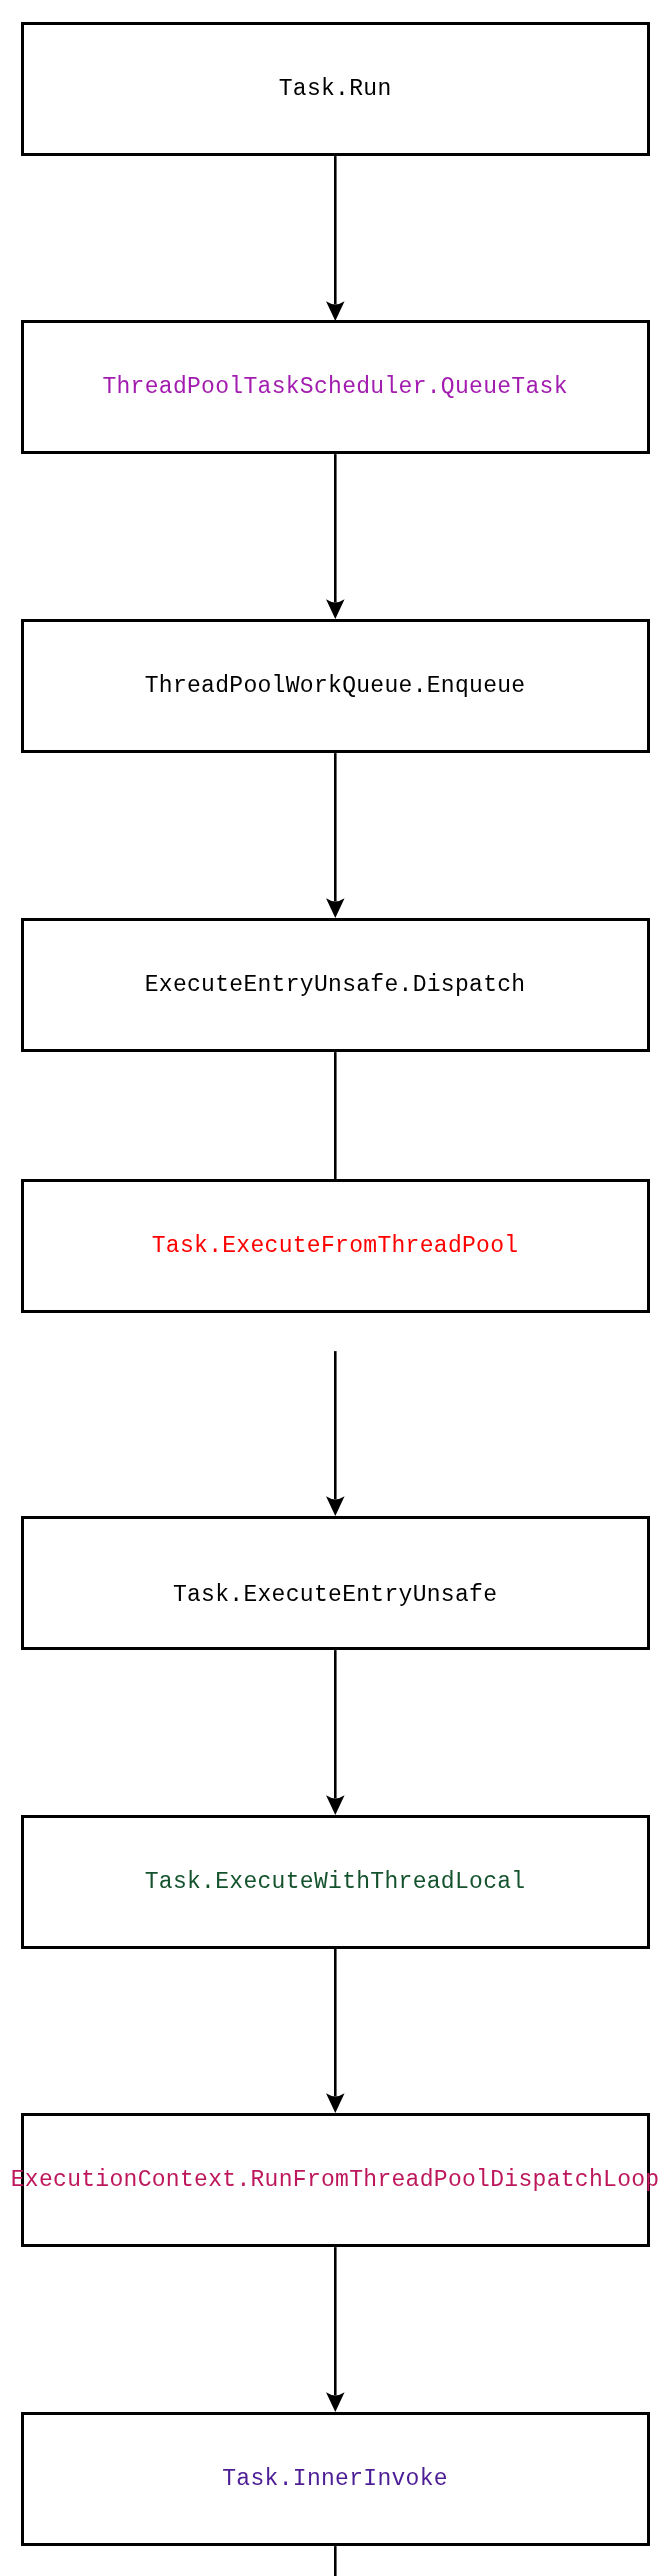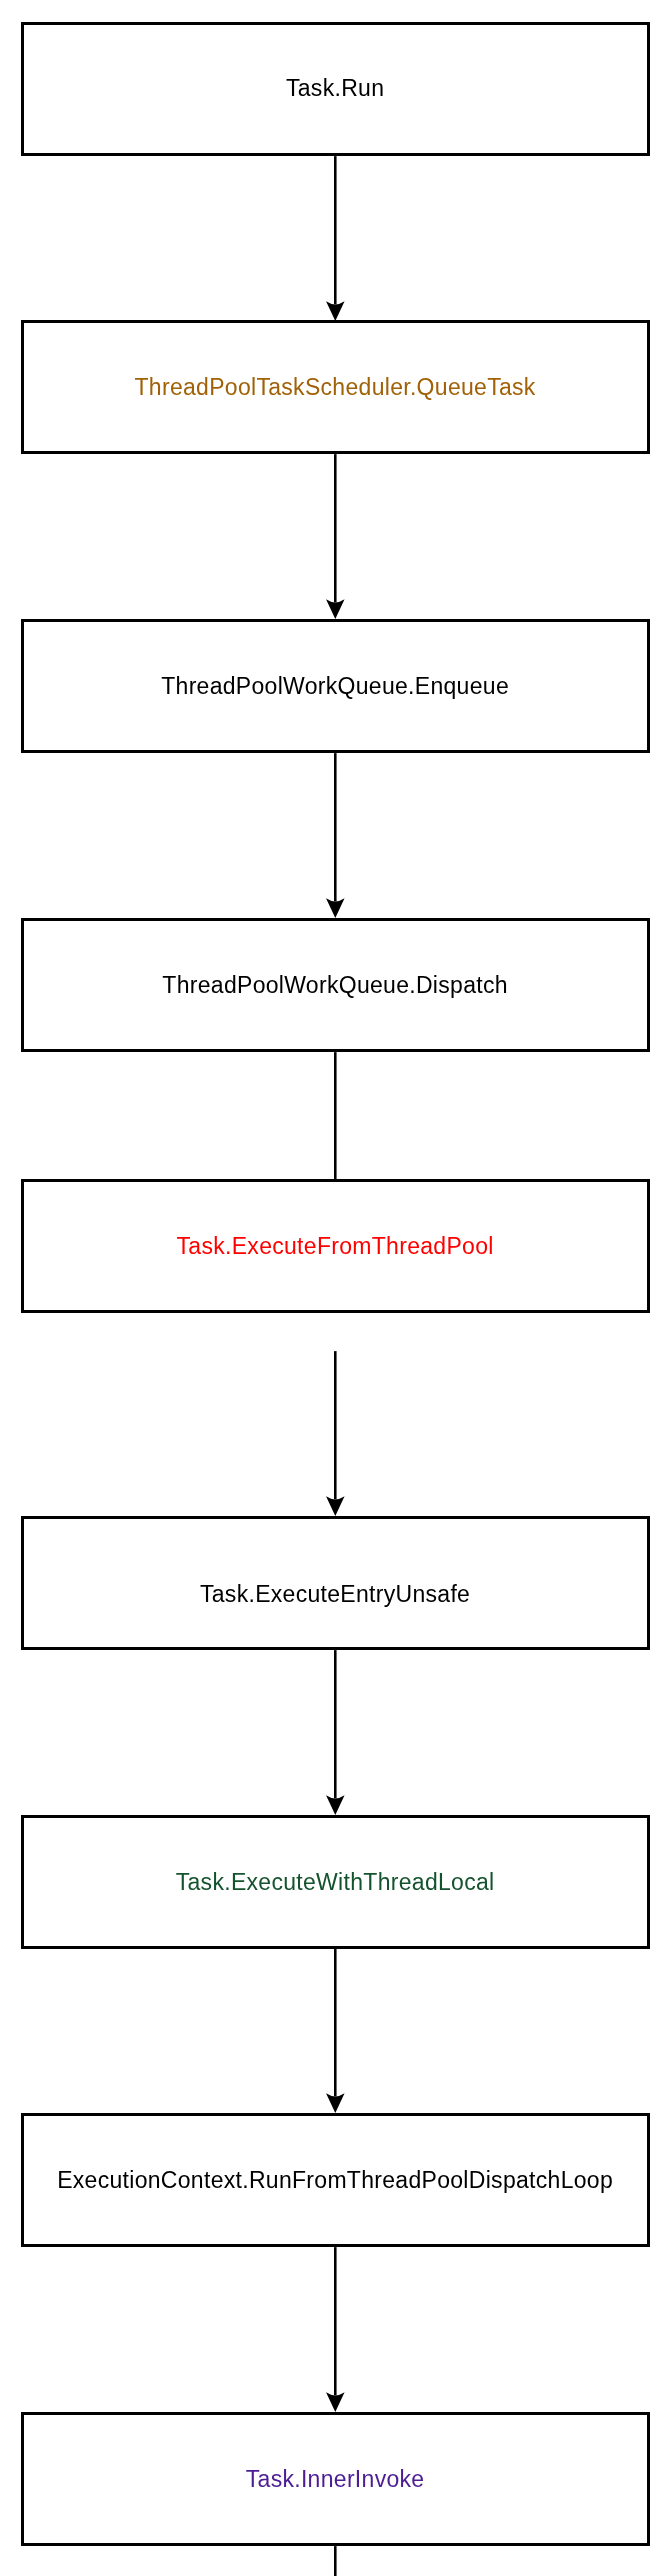--- a/index.html
+++ b/index.html
@@ -20,20 +20,21 @@
     display: flex;
     align-items: center;
     justify-content: center;
   }
   .node .label {
     font-size: 23px;
     color: #000000;
     text-align: center;
     white-space: nowrap;
     letter-spacing: 0.3px;
+    font-family: Liberation Mono, monospace;
   }
   .arrow {
     position: absolute;
     left: 325px;
     width: 20.6px;
     height: 165px;
     display: block;
   }
 </style>
 </head>
@@ -41,37 +42,37 @@
 
 <div class="node" style="top:21.6px">
   <span class="label" style="color: rgb(0, 0, 0);">Task.Run</span>
 </div>
 <svg class="arrow" style="top:156px" viewBox="0 0 40 320">
   <line x1="20" y1="0" x2="20" y2="288" stroke="#000000" stroke-width="5"></line>
   <path d="M 2 282 Q 20 294 38 282 L 20 320 Z" fill="#000000"></path>
 </svg>
 
 <div class="node" style="top:320px">
-  <span class="label" style="color: #a16207;">ThreadPoolTaskScheduler.QueueTask</span>
+  <span class="label" style="color: #a21caf;">ThreadPoolTaskScheduler.QueueTask</span>
 </div>
 <svg class="arrow" style="top:454px" viewBox="0 0 40 320">
   <line x1="20" y1="0" x2="20" y2="288" stroke="#000000" stroke-width="5"></line>
   <path d="M 2 282 Q 20 294 38 282 L 20 320 Z" fill="#000000"></path>
 </svg>
 
 <div class="node" style="top:619px">
   <span class="label" style="color: rgb(0, 0, 0);">ThreadPoolWorkQueue.Enqueue</span>
 </div>
 <svg class="arrow" style="top:753px" viewBox="0 0 40 320">
   <line x1="20" y1="0" x2="20" y2="288" stroke="#000000" stroke-width="5"></line>
   <path d="M 2 282 Q 20 294 38 282 L 20 320 Z" fill="#000000"></path>
 </svg>
 
 <div class="node" style="top:918px">
-  <span class="label" style="color: rgb(0, 0, 0);">ThreadPoolWorkQueue.Dispatch</span>
+  <span class="label" style="color: rgb(0, 0, 0);">ExecuteEntryUnsafe.Dispatch</span>
 </div>
 <svg class="arrow" style="top:1052px" viewBox="0 0 40 320">
   <line x1="20" y1="0" x2="20" y2="288" stroke="#000000" stroke-width="5"></line>
   <path d="M 2 282 Q 20 294 38 282 L 20 320 Z" fill="#000000"></path>
 </svg>
 
 <div class="node" style="top:1179px">
   <span class="label" style="color: rgb(255, 0, 0);">Task.ExecuteFromThreadPool</span>
 </div>
 <svg class="arrow" style="top:1351px" viewBox="0 0 40 320">
@@ -89,21 +90,21 @@
 
 <div class="node" style="top:1815px">
   <span class="label" style="color: #14532d;">Task.ExecuteWithThreadLocal</span>
 </div>
 <svg class="arrow" style="top:1948px" viewBox="0 0 40 320">
   <line x1="20" y1="0" x2="20" y2="288" stroke="#000000" stroke-width="5"></line>
   <path d="M 2 282 Q 20 294 38 282 L 20 320 Z" fill="#000000"></path>
 </svg>
 
 <div class="node" style="top:2113px">
-  <span class="label" style="color: #000000;">ExecutionContext.RunFromThreadPoolDispatchLoop</span>
+  <span class="label" style="color: #be185d;">ExecutionContext.RunFromThreadPoolDispatchLoop</span>
 </div>
 <svg class="arrow" style="top:2247px" viewBox="0 0 40 320">
   <line x1="20" y1="0" x2="20" y2="288" stroke="#000000" stroke-width="5"></line>
   <path d="M 2 282 Q 20 294 38 282 L 20 320 Z" fill="#000000"></path>
 </svg>
 
 <div class="node" style="top:2412px">
   <span class="label" style="color: #4c1d95;">Task.InnerInvoke</span>
 </div>
 <svg class="arrow" style="top:2546px" viewBox="0 0 40 320">

